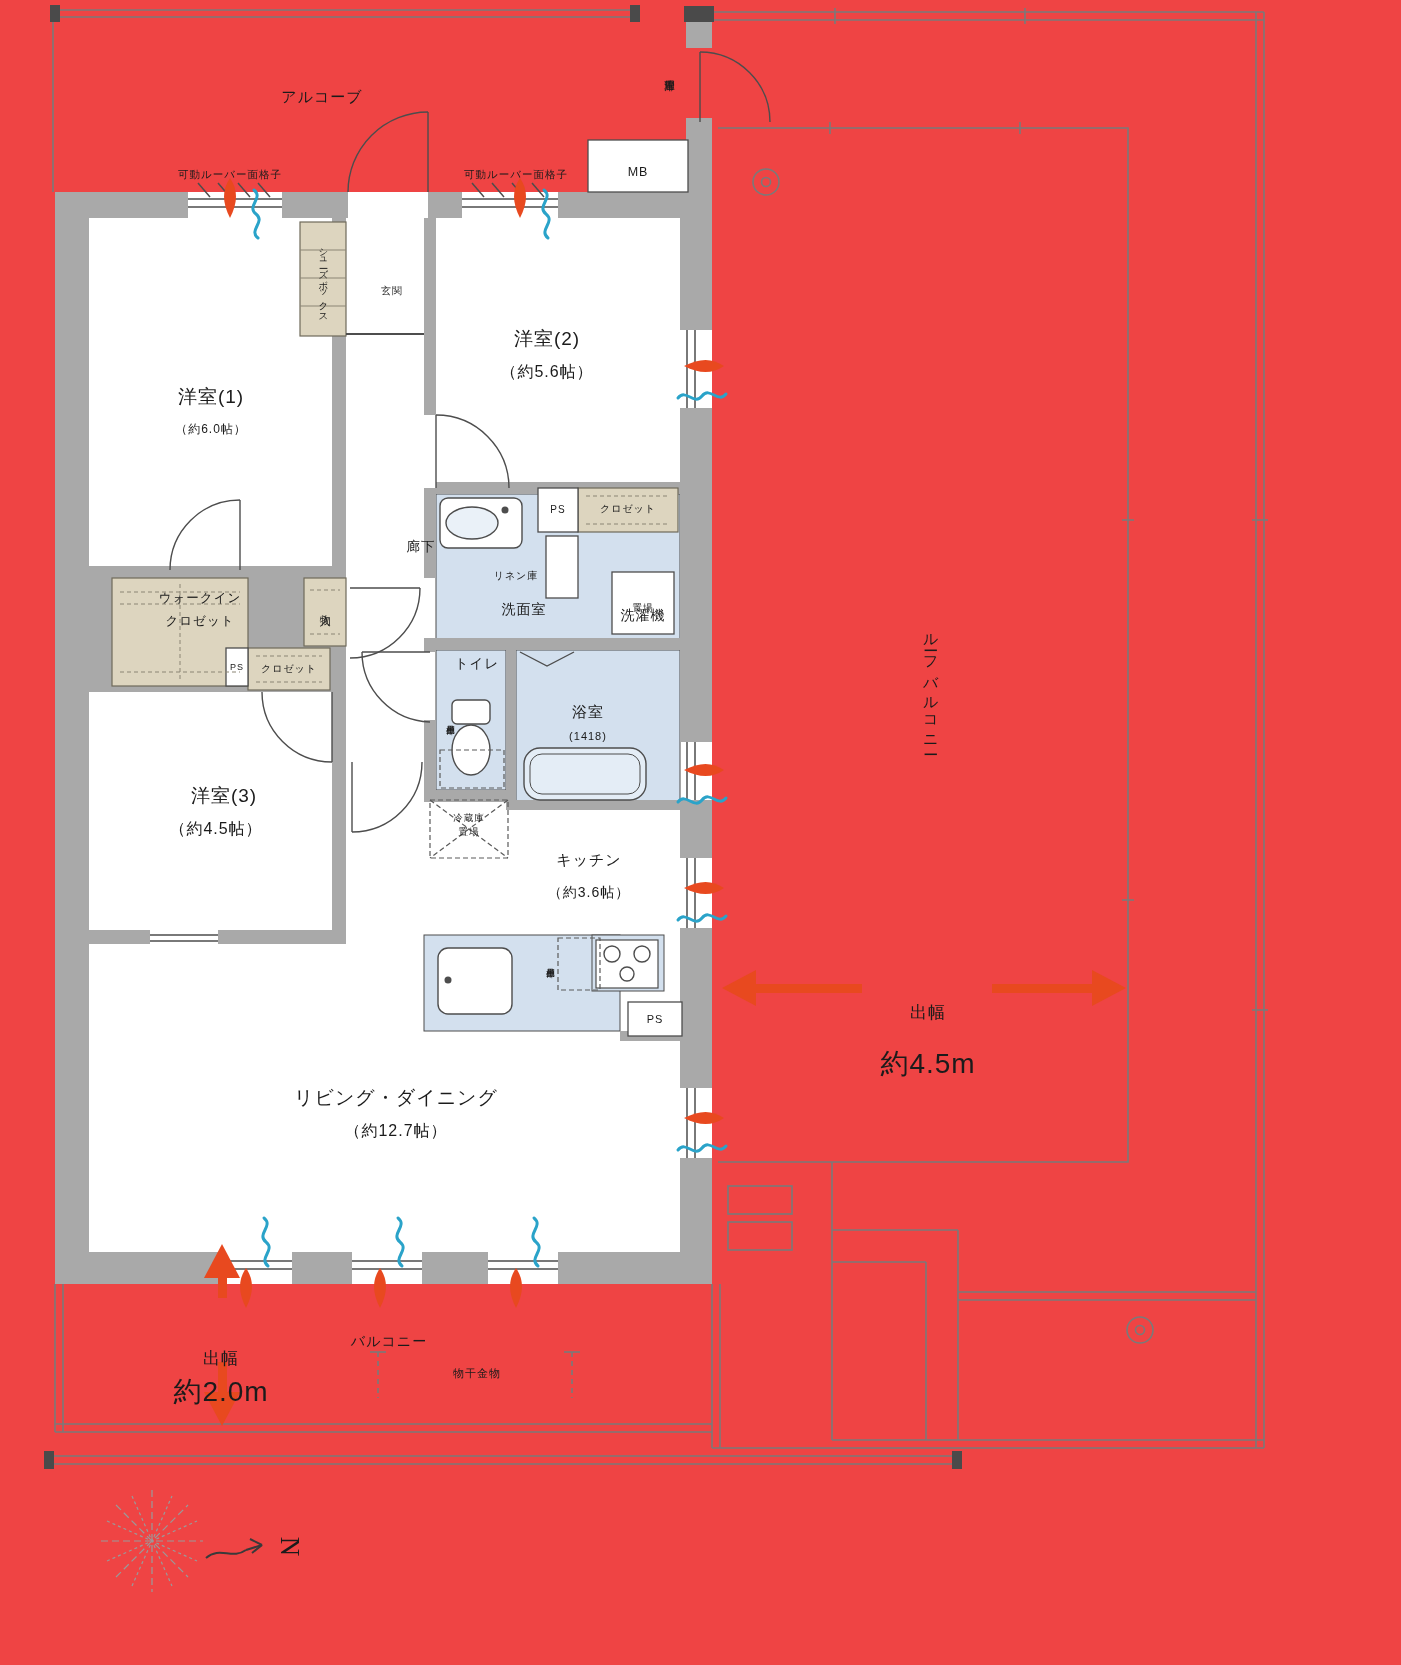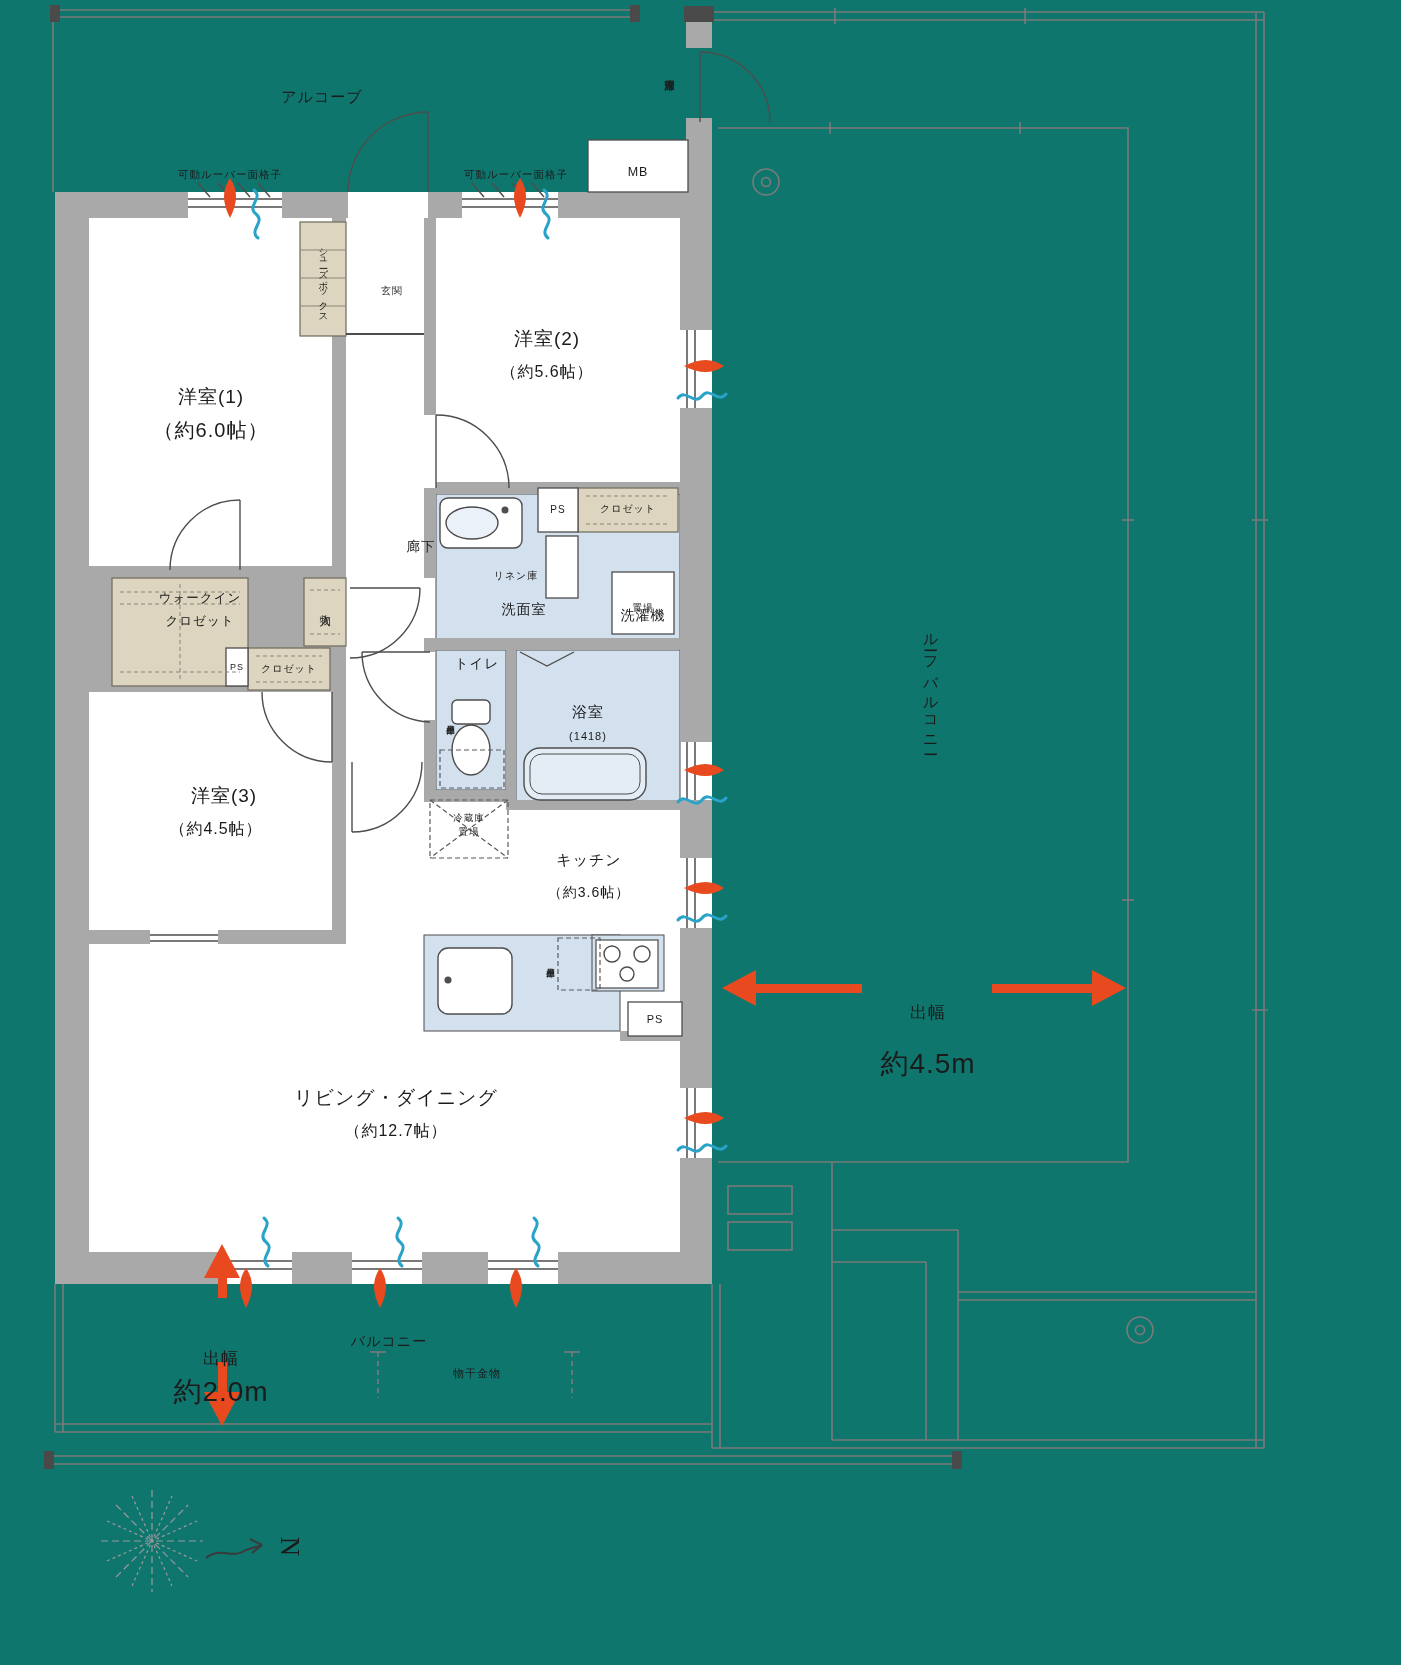--- a/index.html
+++ b/index.html
@@ -1,17 +1,17 @@
 <!DOCTYPE html>
 <html><head>
 <meta charset="utf-8">
 <style>
   html,body{margin:0;padding:0;background:#ffffff;}
   .stage{
-    position:relative;width:1401px;height:1665px;background:#0f766e;overflow:hidden;
+    position:relative;width:1401px;height:1665px;background:#ef4444;overflow:hidden;
     font-family:"Liberation Sans",sans-serif;color:#1b1b1b;
   }
   .stage svg{position:absolute;left:0;top:0;}
   .L{
     position:absolute;transform:translate(-50%,-50%);
     white-space:nowrap;letter-spacing:1px;line-height:1.15;
     font-family:"Liberation Sans",sans-serif;color:#1b1b1b;text-align:center;
   }
   .v{writing-mode:vertical-rl;text-orientation:upright;letter-spacing:0;}
   .rot90{transform:translate(-50%,-50%) rotate(90deg);font-family:"Liberation Serif",serif;}
@@ -303,21 +303,21 @@
 
   <div class="L" style="left:322px;top:97px;font-size:15px">アルコーブ</div>
   <div class="L" style="left:230px;top:174px;font-size:10.5px">可動ルーバー面格子</div>
   <div class="L" style="left:516px;top:174px;font-size:10.5px">可動ルーバー面格子</div>
   <div class="L v" style="left:670px;top:72px;font-size:10.5px">管理用扉</div>
   <div class="L" style="left:638px;top:172px;font-size:12.5px">MB</div>
   <div class="L" style="left:392px;top:291px;font-size:10px">玄関</div>
   <div class="L v" style="left:323px;top:279px;font-size:9.5px">シューズボックス</div>
 
   <div class="L" style="left:211px;top:397px;font-size:19px">洋室(1)</div>
-  <div class="L" style="left:211px;top:430px;font-size:20px">（約6.0帖）</div>
+  <div class="L" style="left:211px;top:430px;font-size:12px">（約6.0帖）</div>
   <div class="L" style="left:547px;top:339px;font-size:19px">洋室(2)</div>
   <div class="L" style="left:547px;top:372px;font-size:16px">（約5.6帖）</div>
   <div class="L" style="left:421px;top:547px;font-size:13.5px">廊下</div>
 
   <div class="L" style="left:558px;top:510px;font-size:10px">PS</div>
   <div class="L" style="left:628px;top:509px;font-size:10px">クロゼット</div>
   <div class="L" style="left:516px;top:576px;font-size:10px">リネン庫</div>
   <div class="L" style="left:524px;top:609px;font-size:14px">洗面室</div>
   <div class="L" style="left:643px;top:615px;font-size:14px">洗濯機</div>
   <div class="L" style="left:643px;top:608px;font-size:9.5px">置場</div>

